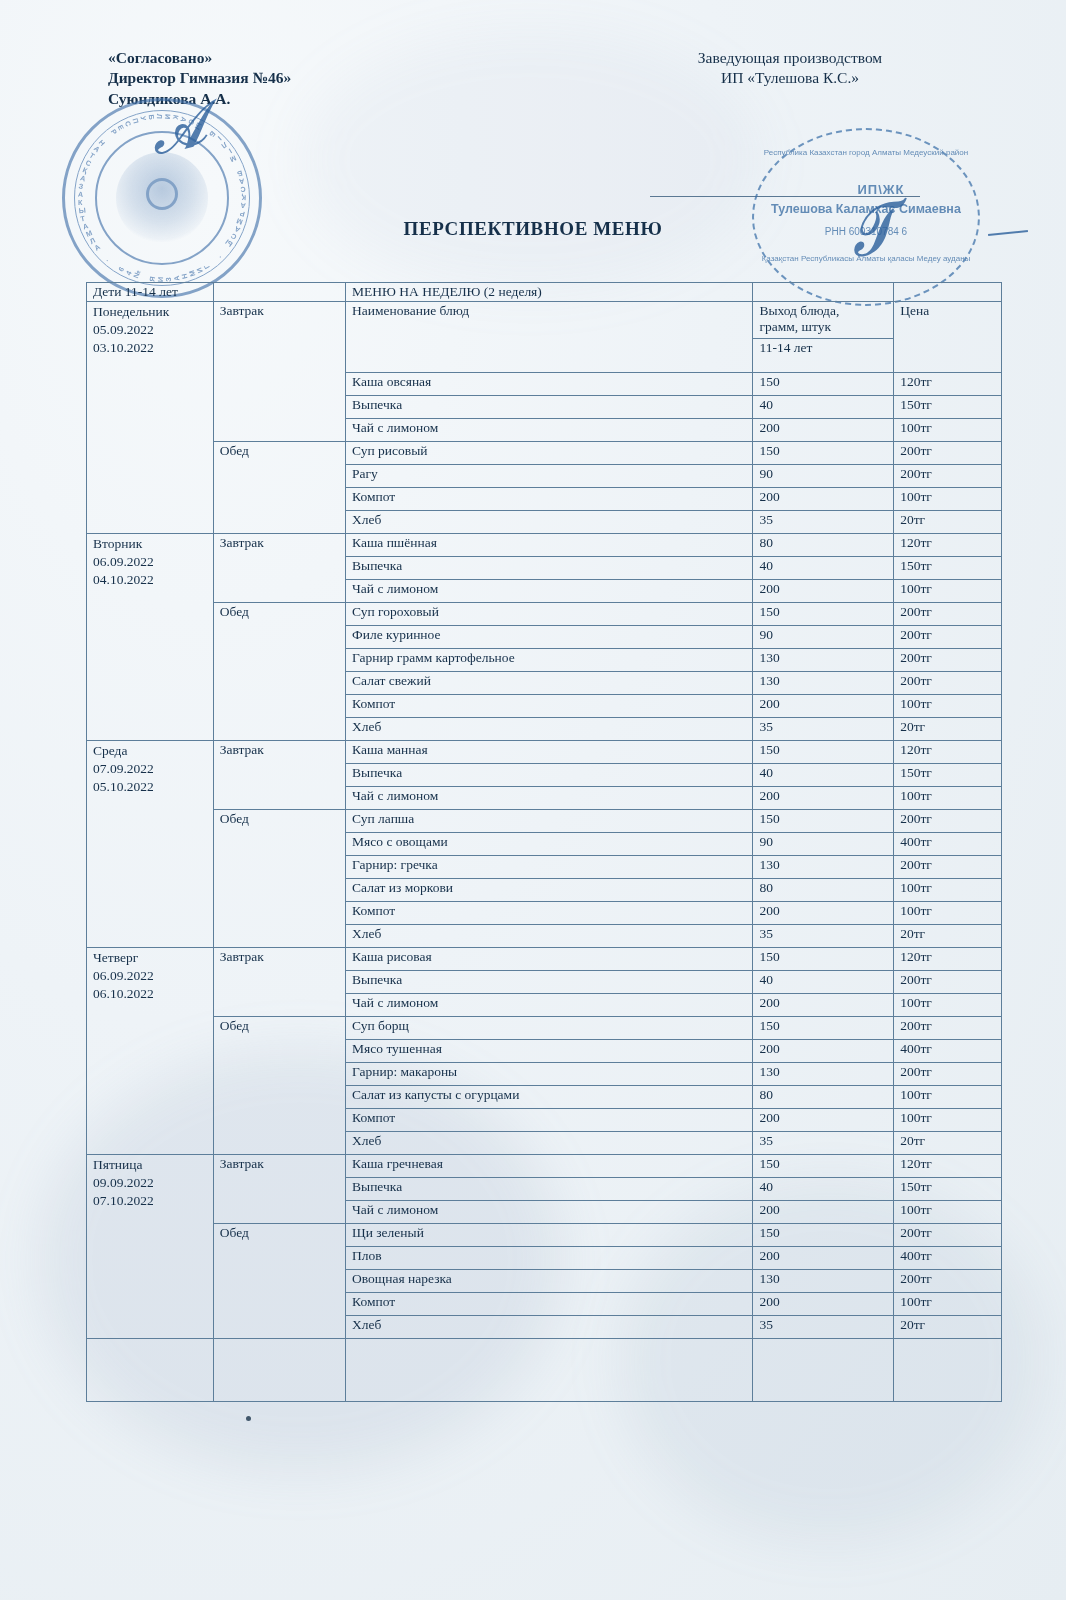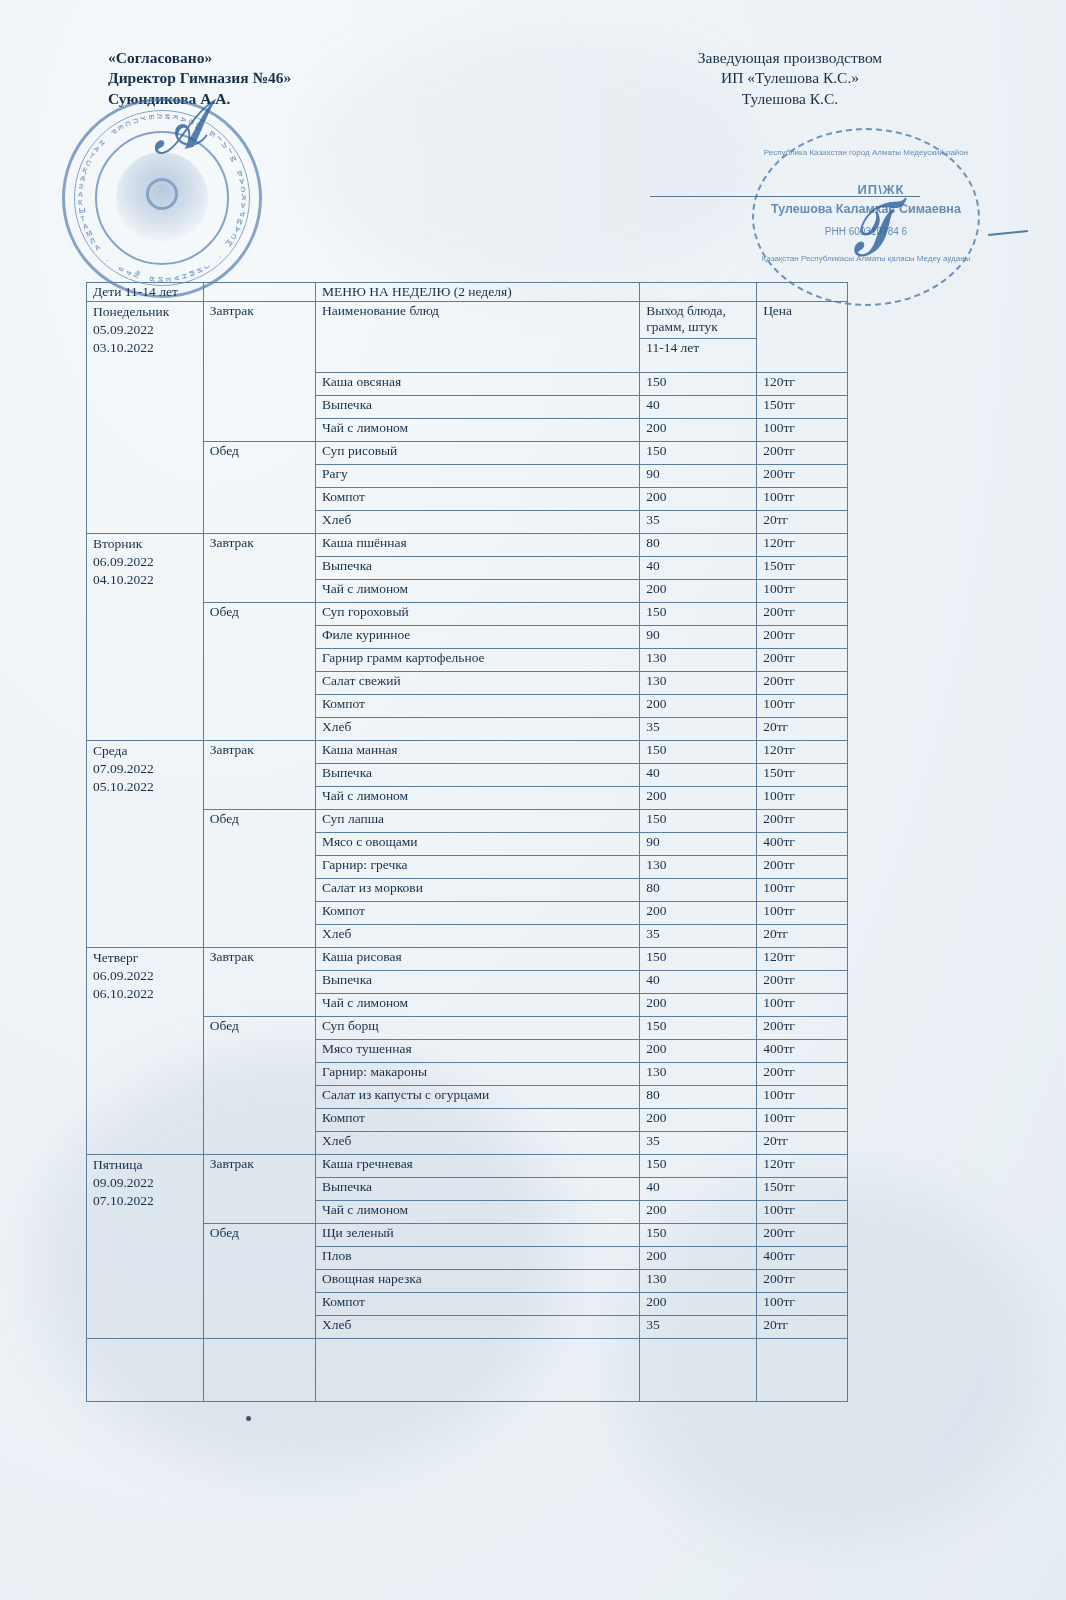--- a/index.html
+++ b/index.html
@@ -177,21 +177,21 @@
     border-bottom: 2px solid #2b5f9b;
     opacity: 0.8;
     transform: rotate(-6deg);
   }
 
   
   table.menu {
     position: absolute;
     left: 86px;
     top: 282px;
-    width: 762px;
+    width: 916px;
     border-collapse: collapse;
     font-size: 13.5px;
     color: #16304a;
     background: transparent;
     padding-left: 38px;
   }
   table.menu td, table.menu th {
     border: 1px solid #5d7e9a;
     padding: 1px 6px;
     vertical-align: top;
@@ -244,25 +244,25 @@
 
   <div class="hdr">
     <div class="hdr-left">
       <div>«Согласовано»</div>
       <div>Директор  Гимназия №46»</div>
       <div>Суюндикова А.А.</div>
     </div>
     <div class="hdr-right">
       <div>Заведующая производством</div>
       <div>ИП «Тулешова К.С.»</div>
-      <div>Тулешова К.С.</div>
     </div>
     <div class="sig-line"></div>
   </div>
 
+  <div class="doc-title">ПЕРСПЕКТИВНОЕ МЕНЮ</div>
 
   <div class="stamp-round">
     <div class="ring-text">
         <span style="transform: rotate(-90deg) translate(0px, -84px) rotate(90deg);">К</span>
         <span style="transform: rotate(-84.2857deg) translate(0px, -84px) rotate(90deg);">А</span>
         <span style="transform: rotate(-78.5714deg) translate(0px, -84px) rotate(90deg);">З</span>
         <span style="transform: rotate(-72.8571deg) translate(0px, -84px) rotate(90deg);">А</span>
         <span style="transform: rotate(-67.1429deg) translate(0px, -84px) rotate(90deg);">Қ</span>
         <span style="transform: rotate(-61.4286deg) translate(0px, -84px) rotate(90deg);">С</span>
         <span style="transform: rotate(-55.7143deg) translate(0px, -84px) rotate(90deg);">Т</span>

